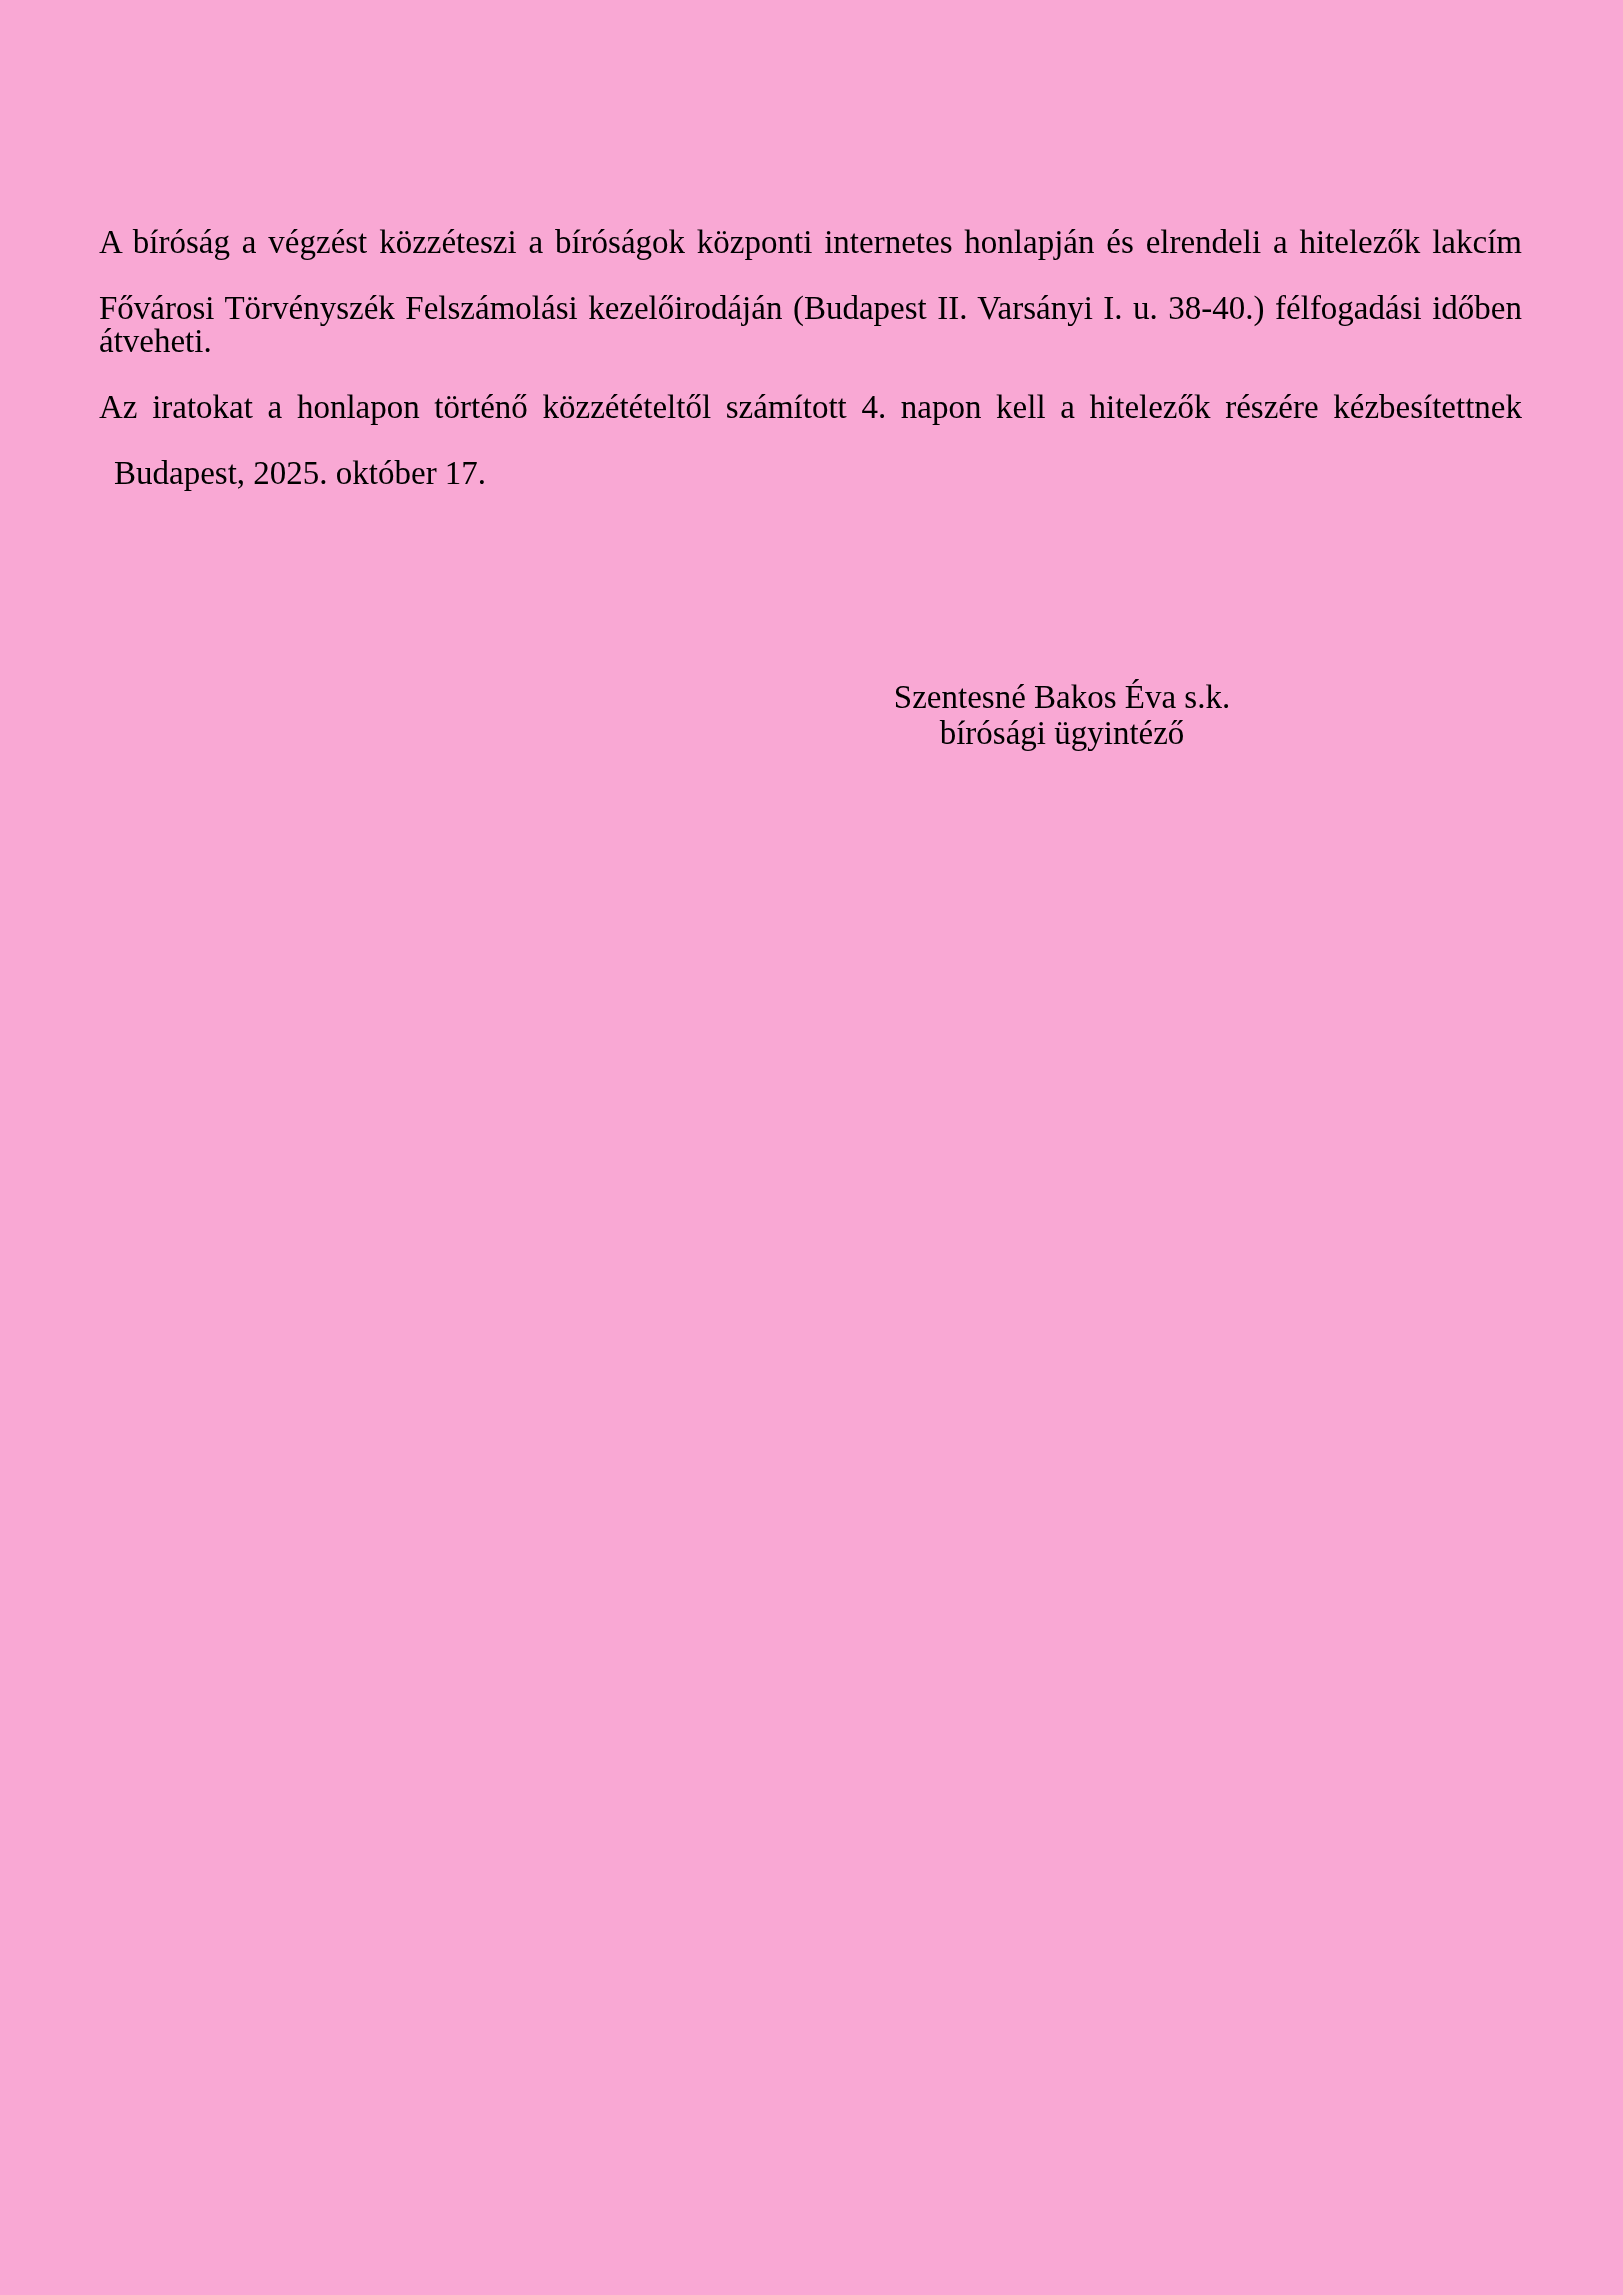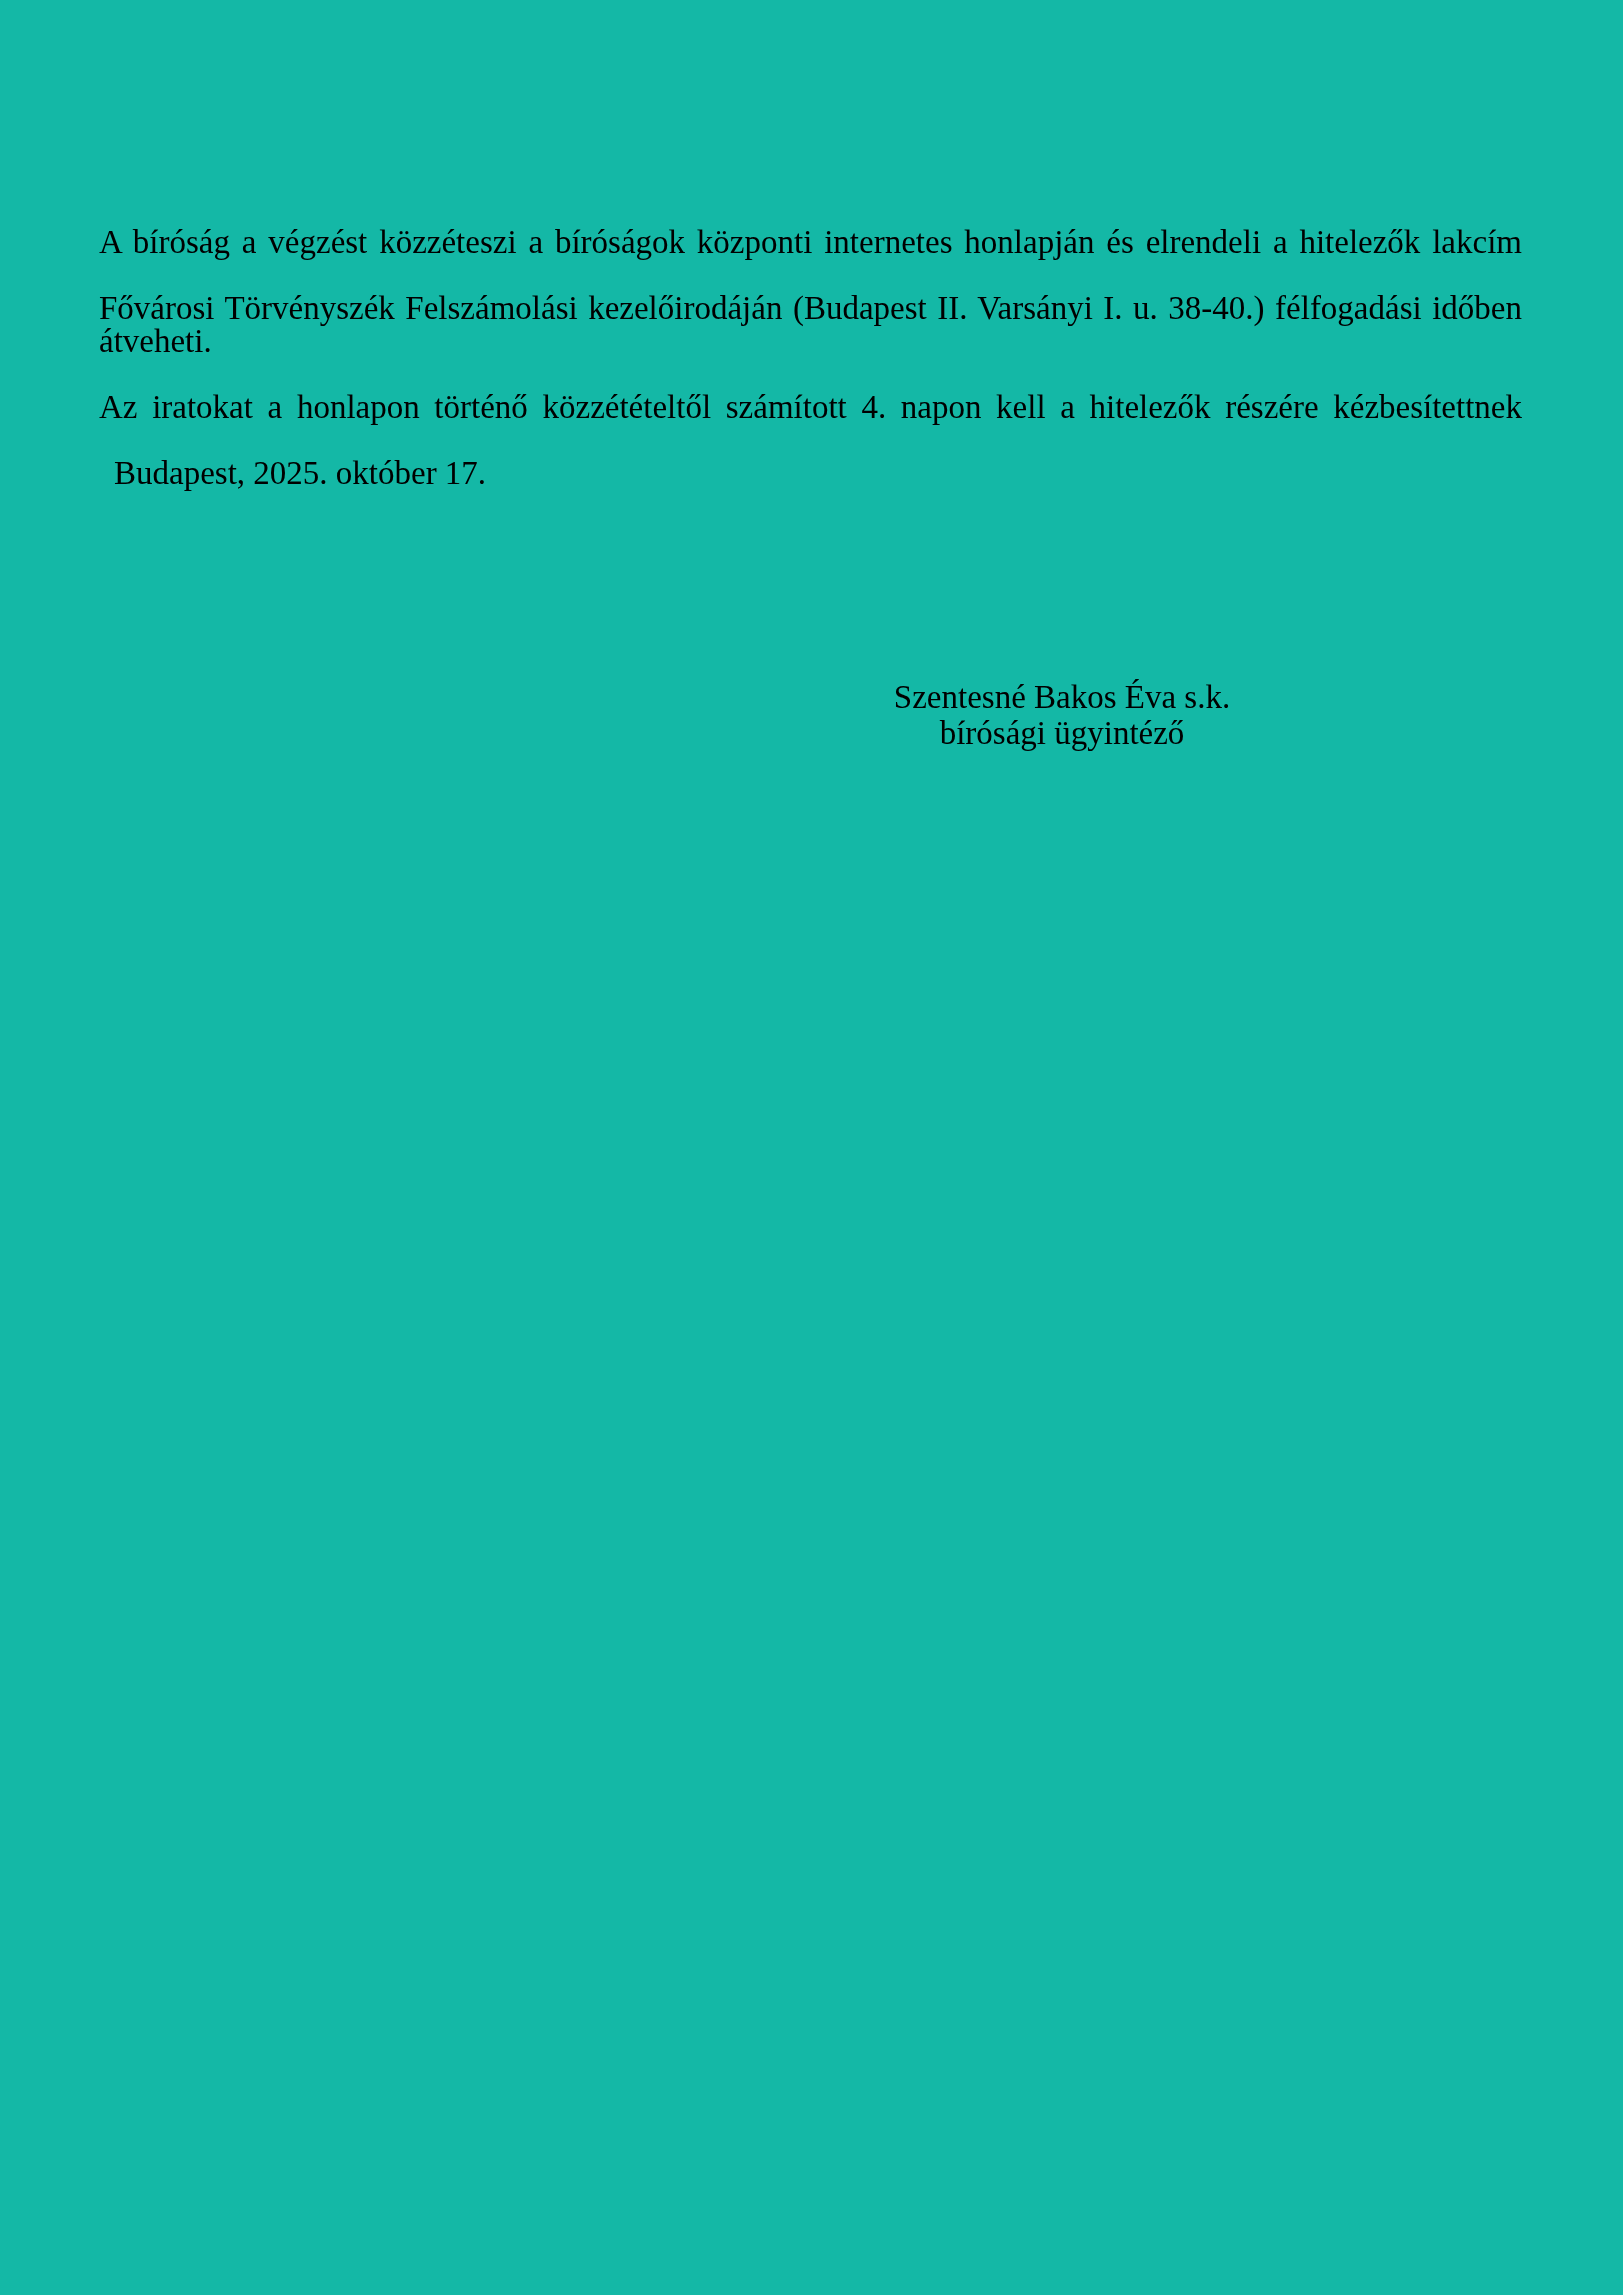--- a/index.html
+++ b/index.html
@@ -4,21 +4,21 @@
 <style>
   html, body {
     margin: 0;
     padding: 0;
     background: #ffffff;
   }
   .page {
     position: relative;
     width: 1623px;
     height: 2295px;
-    background: #14b8a6;
+    background: #f9a8d4;
     color: #000000;
     font-family: "Liberation Serif", "DejaVu Serif", serif;
     overflow: hidden;
   }
   .textblock {
     position: absolute;
     left: 99px;
     top: 226px;
     width: 1423px;
     font-size: 33px;

